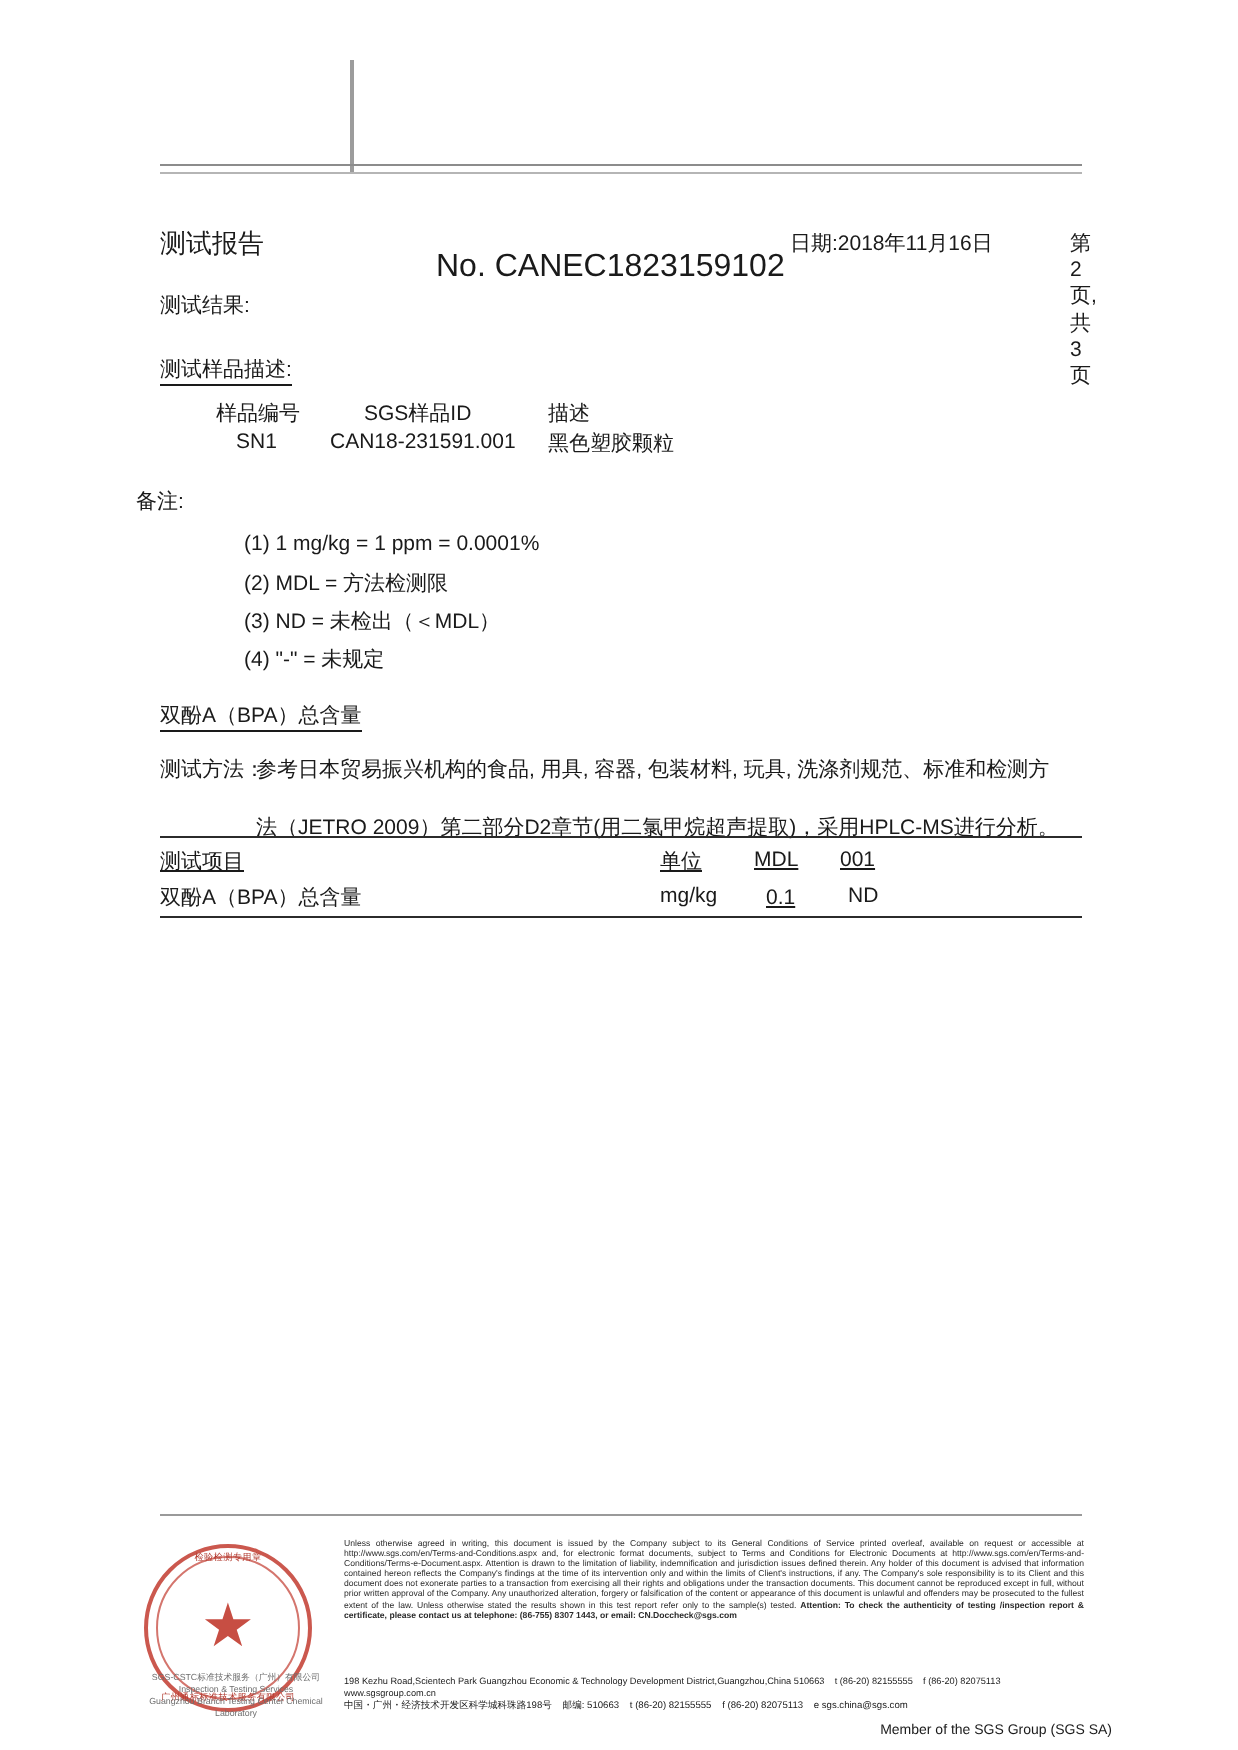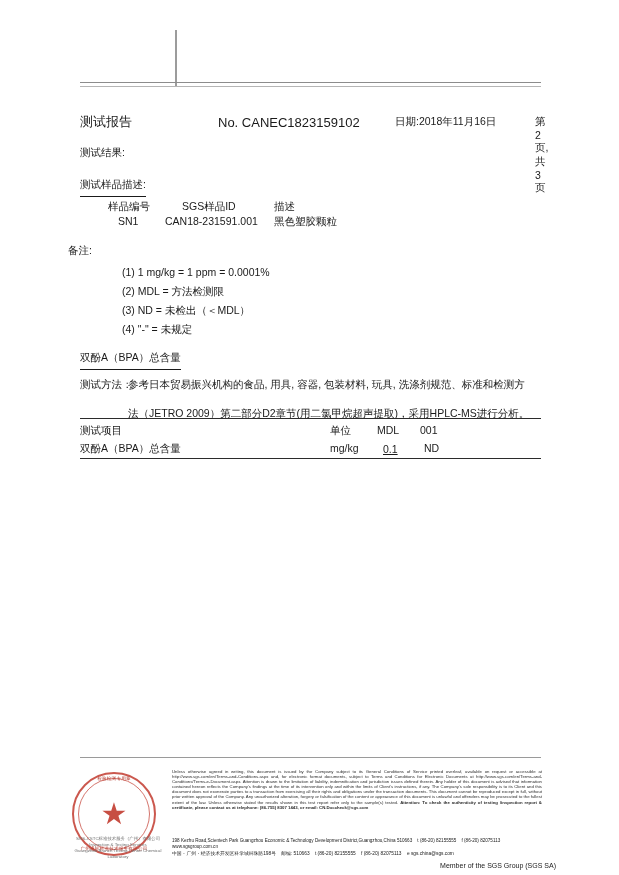--- a/index.html
+++ b/index.html
@@ -75,22 +75,22 @@
   .doc-title {
     position: absolute;
     left: 0;
     top: 0;
     font-size: 13px;
     color: #1a1a1a;
   }
   .doc-no {
     position: absolute;
     left: 138px;
-    top: 2px;
-    font-size: 13px;
+    top: 12px;
+    font-size: 16px;
     color: #1a1a1a;
   }
   .doc-date {
     position: absolute;
     left: 315px;
     top: 2px;
     font-size: 10.5px;
     color: #1a1a1a;
   }
   .doc-page {
@@ -102,24 +102,25 @@
   }
 
   
   .t {
     position: absolute;
     font-size: 10.5px;
     color: #1a1a1a;
     white-space: nowrap;
   }
   .u {
+    text-decoration: underline;
   }
   .underline-head {
     border-bottom: 1px solid #1a1a1a;
-    padding-bottom: 6px;
+    padding-bottom: 1px;
   }
 
   
   .hr {
     position: absolute;
     background: #2b2b2b;
     height: 1px;
   }
 
   

